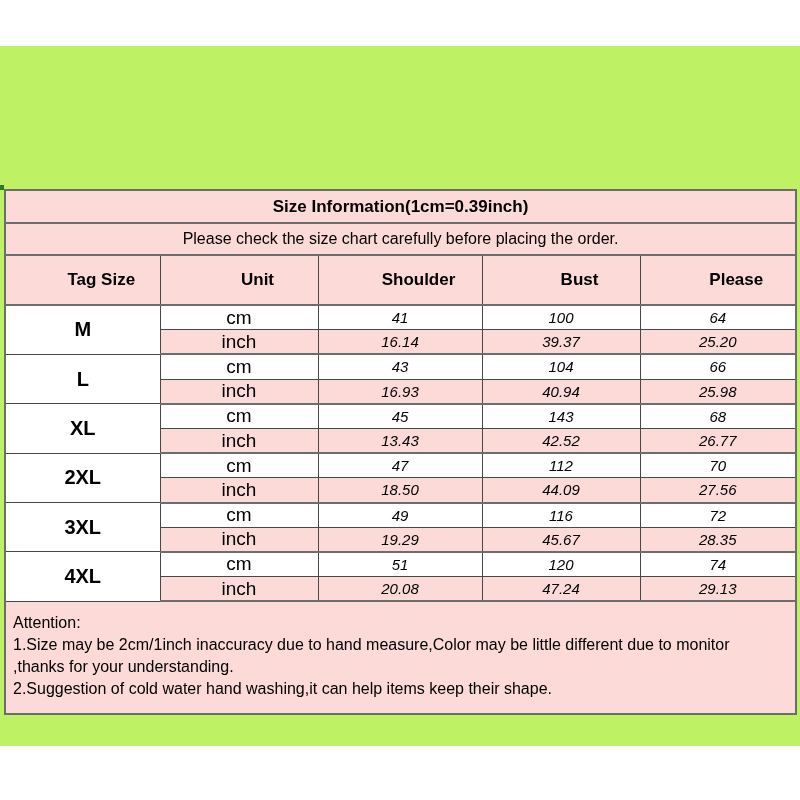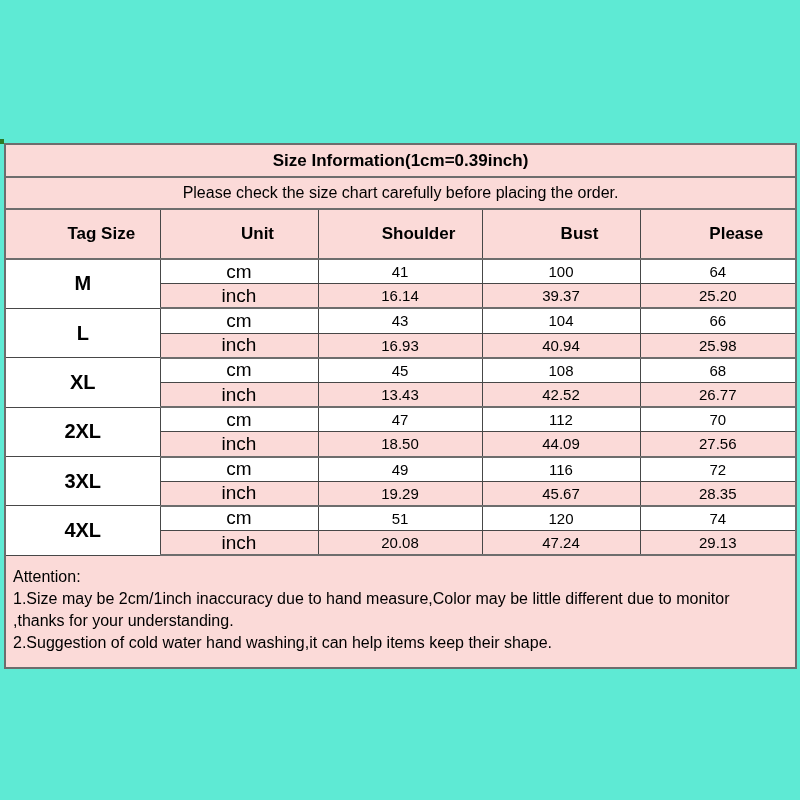--- a/index.html
+++ b/index.html
@@ -4,22 +4,22 @@
 <style>
   :root{
     --pink:#fbdad8;
     --white:#ffffff;
     --border-outer:#6d6d6d;
     --border-inner:#474747;
     --text:#000000;
   }
   html,body{margin:0;padding:0;background:#ffffff;}
   .sheet{
-    position:relative;width:800px;height:800px;background:#5eead4;
-    font-family:"Liberation Sans",sans-serif;color:var(--text);overflow:hidden;
+    position:relative;width:800px;height:700px;background:#bef264;
+    font-family:"Liberation Sans",sans-serif;color:var(--text);overflow:hidden;margin-top:46px;
   }
   .green-artifact{position:absolute;left:0;top:139px;width:4px;height:5px;background:#2d7a27;}
   table.size-table{
     position:absolute;left:4px;top:143px;width:791px;
     border-collapse:collapse;table-layout:fixed;
     border:2px solid var(--border-outer);
   }
   td{
     border:1px solid var(--border-inner);
     text-align:center;vertical-align:middle;
@@ -43,21 +43,21 @@
   tbody.size-rows tr{height:24.7px;}
   tbody.size-rows tr.cm td{background:var(--white);}
   tbody.size-rows tr.inch td{
     background:var(--pink);
     border-bottom:2px solid var(--border-outer);
   }
   tbody.size-rows td.tag{
     background:var(--white);font-weight:bold;font-size:20px;
   }
   tbody.size-rows td.unit{font-size:19px;}
-  tbody.size-rows td.num{font-size:15px;}
+  tbody.size-rows td.num{font-size:15px;font-style:italic;}
   tr.attention-row td{
     height:97px;background:var(--pink);
     text-align:left;vertical-align:top;
     font-size:16px;line-height:22px;
     padding:10px 6px 4px 7px;white-space:normal;
   }
 </style>
 </head>
 <body>
 
@@ -113,21 +113,21 @@
         <tr class="inch">
           <td class="unit">inch</td>
           <td class="num">16.93</td>
           <td class="num">40.94</td>
           <td class="num">25.98</td>
         </tr>
         <tr class="cm">
           <td class="tag" rowspan="2">XL</td>
           <td class="unit">cm</td>
           <td class="num">45</td>
-          <td class="num">108</td>
+          <td class="num">143</td>
           <td class="num">68</td>
         </tr>
         <tr class="inch">
           <td class="unit">inch</td>
           <td class="num">13.43</td>
           <td class="num">42.52</td>
           <td class="num">26.77</td>
         </tr>
         <tr class="cm">
           <td class="tag" rowspan="2">2XL</td>

